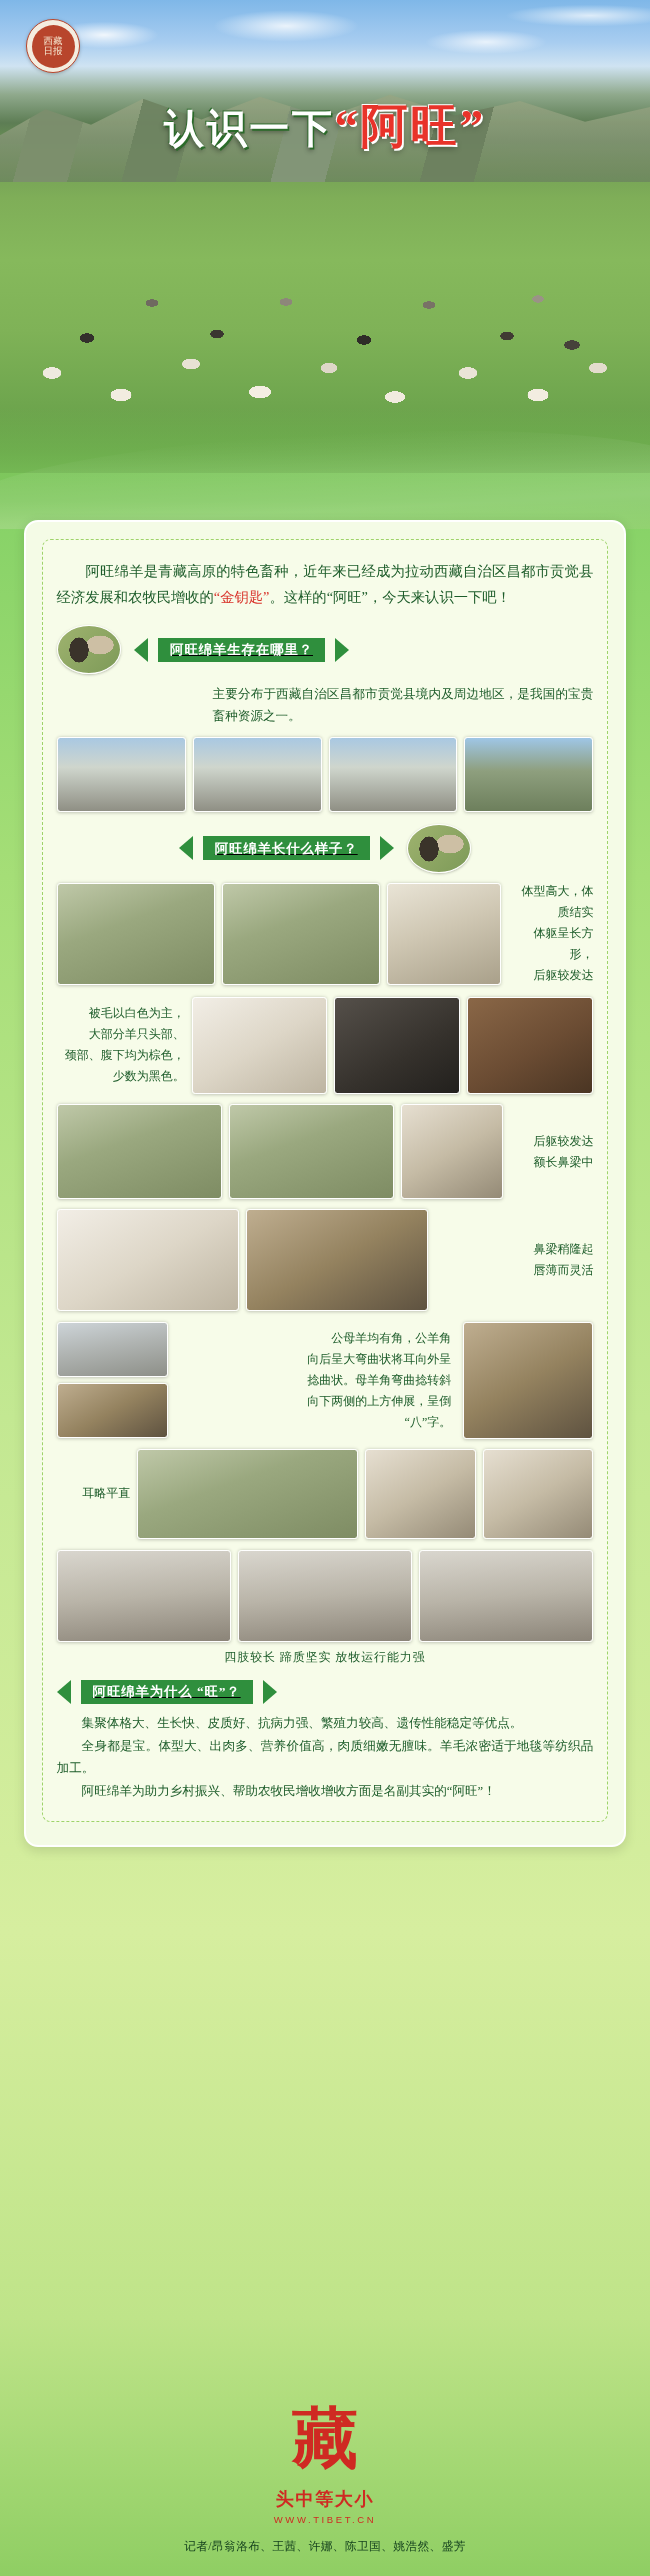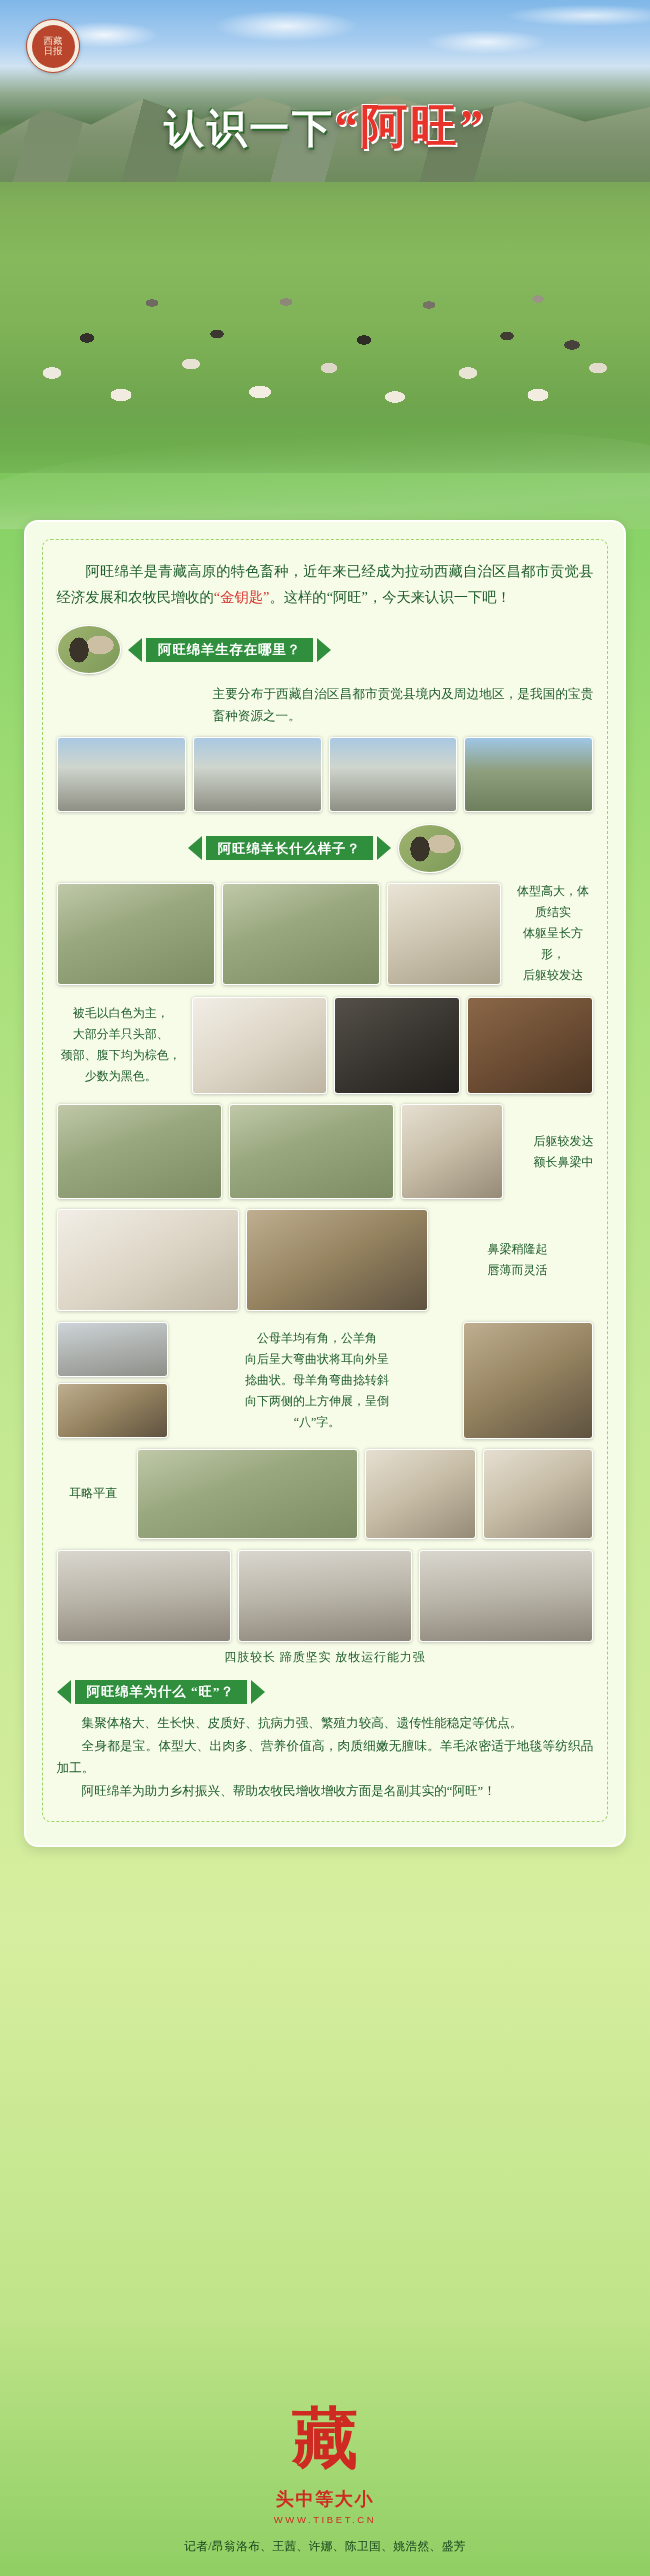--- a/index.html
+++ b/index.html
@@ -156,22 +156,23 @@
     text-align: justify;
     text-indent: 29px;
     margin-bottom: 15.6px;
   }
   .intro .hl { color: #d9342b; }
 
   
   .ribbon {
     display: flex;
     align-items: center;
-    gap: 4px;
+    gap: 10px;
     margin: 12px 0 8.7px 0;
+    text-decoration: underline;
   }
   .ribbon .arrow-left {
     width: 0; height: 0;
     border-top: 12px solid transparent;
     border-bottom: 12px solid transparent;
     border-right: 14px solid #2f8f3d;
   }
   .ribbon .label {
     background: #2f8f3d;
     color: #ffffff;
@@ -212,21 +213,21 @@
     color: #1d5c2a;
     text-align: justify;
   }
   .note.indent { text-indent: 25px; }
 
   .caption-r {
     font-family: "Liberation Serif", serif;
     font-size: 12px;
     line-height: 21px;
     color: #1d5c2a;
-    text-align: center;
+    text-align: right;
   }
   .caption-r.right { text-align: right; }
 
   
   .ph {
     border: 1.7px solid #ffffff;
     border-radius: 3.5px;
     box-shadow: 0 0.9px 3.5px rgba(0,0,0,.22);
     background: #cfcabc;
     overflow: hidden;

